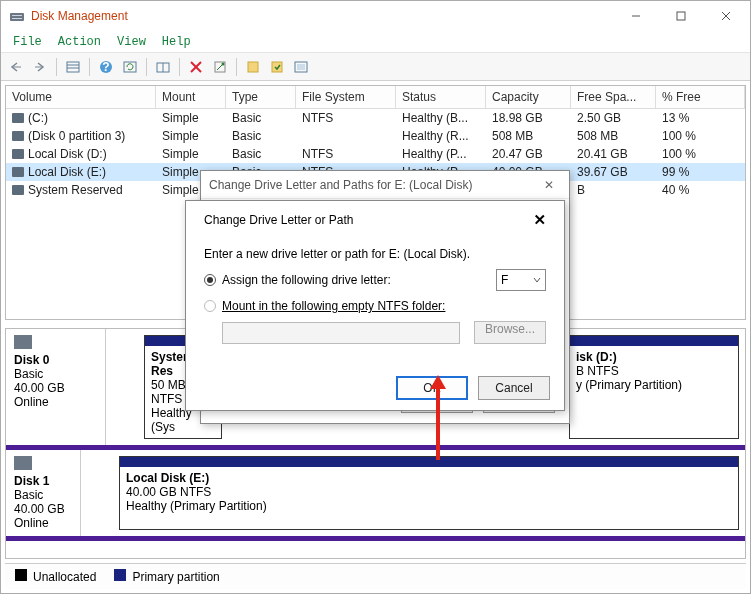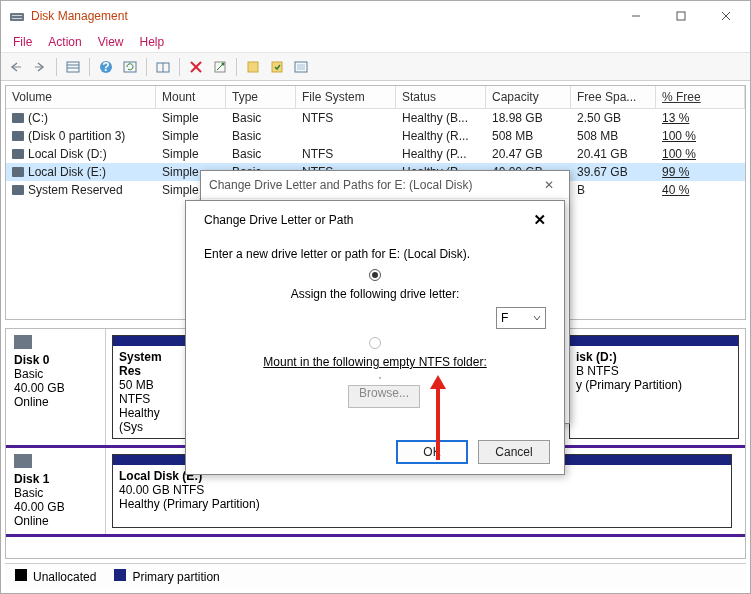--- a/index.html
+++ b/index.html
@@ -7,44 +7,44 @@
 
 .window { background: #fff; border: 1px solid #aaa; width: 751px; height: 594px; display: flex; flex-direction: column; }
 
 .titlebar { height: 30px; display: flex; align-items: center; padding: 0 2px 0 8px; background: #fff; }
 .titlebar .app-icon { width: 16px; height: 16px; margin-right: 6px; display: inline-flex; align-items: center; justify-content: center; }
 .titlebar .title { flex: 1; color: #c2410c; }
 .titlebar .win-btns { display: flex; }
 .titlebar .win-btn { width: 45px; height: 28px; display: flex; align-items: center; justify-content: center; color: #666; }
 
 .menubar { height: 22px; display: flex; align-items: center; padding: 0 4px; border-bottom: 1px solid #e5e5e5; }
-.menubar .menu-item { padding: 2px 8px; color: #be185d; }
+.menubar .menu-item { padding: 2px 8px; color: #15803d; font-family: Liberation Mono, monospace; }
 
 .toolbar { height: 28px; display: flex; align-items: center; padding: 2px 4px; gap: 2px; border-bottom: 1px solid #d0d0d0; background: #f7f7f7; }
 .tb-btn { width: 22px; height: 22px; display: flex; align-items: center; justify-content: center; border: 1px solid transparent; }
 .tb-sep { width: 1px; height: 18px; background: #ccc; margin: 0 3px; }
 
 .volume-table { border: 1px solid #bbb; margin: 4px; }
 .vt-head, .vt-row { display: flex; }
 .vt-head { background: #fff; border-bottom: 1px solid #ddd; }
 .vt-head .cell { border-right: 1px solid #ddd; padding: 4px 6px; font-weight: normal; color: #333; background: #fdfdfd; }
 .vt-row .cell { padding: 2px 6px; color: #222; display: flex; align-items: center; gap: 4px; }
 .vt-row.selected { background: #cde8ff; }
 .c-vol { width: 150px; }
 .c-lay { width: 70px; }
 .c-typ { width: 70px; }
 .c-fs { width: 100px; }
 .c-stat { width: 90px; }
 .c-cap { width: 85px; }
 .c-free { width: 85px; }
-.c-pct { width: 60px; flex:1;text-decoration:underline; }
+.c-pct { width: 60px; flex:1; }
 .disk-glyph { width: 12px; height: 10px; background: #5c6b7a; border-radius: 1px; display: inline-block; }
 
 .graphical { margin: 4px; border: 1px solid #bbb; flex: 1; display: flex; flex-direction: column; overflow: hidden; }
-.disk-row { display: flex; border-bottom: 3px solid #4c1d95; }
+.disk-row { display: flex; border-bottom: 5px solid #4c1d95; gap: 32px; }
 .disk-label { width: 100px; padding: 6px 8px; border-right: 1px solid #ccc; background: #fff; }
 .disk-label .glyph { width: 18px; height: 14px; background: #6b7785; margin-bottom: 4px; }
 .disk-label .dname { font-weight: bold; }
 .disk-parts { flex: 1; display: flex; padding: 6px; gap: 0; }
 .part { border: 1px solid #333; padding: 4px 6px; position: relative; background: #fff; }
 .part .pbar { position: absolute; left: 0; right: 0; top: 0; height: 10px; background: #1a237e; }
 .part .pcontent { margin-top: 10px; }
 .part.hatched .pbody { background: repeating-linear-gradient(45deg, #fff, #fff 4px, #c8d4dc 4px, #c8d4dc 6px); position: absolute; inset: 10px 0 0 0; z-index: -1; }
 .part .pname { font-weight: bold; }
 
@@ -57,21 +57,21 @@
 .dialog { position: absolute; background: #fff; border: 1px solid #888; box-shadow: 2px 2px 8px rgba(0,0,0,.25); }
 .dlg-title { height: 28px; display: flex; align-items: center; padding: 0 8px; color: #555; border-bottom: 1px solid #eee; }
 .dlg-title .x { margin-left: auto; width: 24px; text-align: center; color: #666; }
 .dlg-body { padding: 14px 18px; }
 .dlg-btns { display: flex; justify-content: flex-end; gap: 10px; padding: 10px 14px; }
 .btn { min-width: 72px; height: 24px; border: 1px solid #999; background: #efefef; display: inline-flex; align-items: center; justify-content: center; color: #222; }
 .btn.primary { border: 2px solid #1e6fd6; background: #fdfdfd; }
 
 #dlg-outer { left: 200px; top: 170px; width: 370px; }
 #dlg-inner { left: 185px; top: 200px; width: 380px; }
-.field-row { display: flex; align-items: center; margin: 8px 0; gap: 6px; flex-direction: column; }
+.field-row { display: flex; align-items: center; margin: 8px 0; gap: 6px; }
 .radio { width: 12px; height: 12px; border: 1px solid #555; border-radius: 50%; display: inline-flex; align-items: center; justify-content: center; }
 .radio.checked::after { content: ""; width: 6px; height: 6px; background: #333; border-radius: 50%; }
 .radio.disabled { border-color: #bbb; }
 .select { border: 1px solid #888; width: 50px; height: 22px; display: inline-flex; align-items: center; justify-content: space-between; padding: 0 4px; margin-left: auto; }
 .txt-disabled { color: #000000; text-decoration: underline; }
 .textbox { border: 1px solid #bbb; background: #f4f4f4; height: 22px; flex: 1; margin-right: 8px; }
 .browse { border: 1px solid #bbb; background: #efefef; height: 23px; padding: 0 10px; color: #888; }
 .inner-head { font-size: 13px; padding: 10px 18px 4px; display: flex; align-items: center; }
 .inner-head .x2 { margin-left: auto; font-size: 15px; font-weight: bold; }
 

